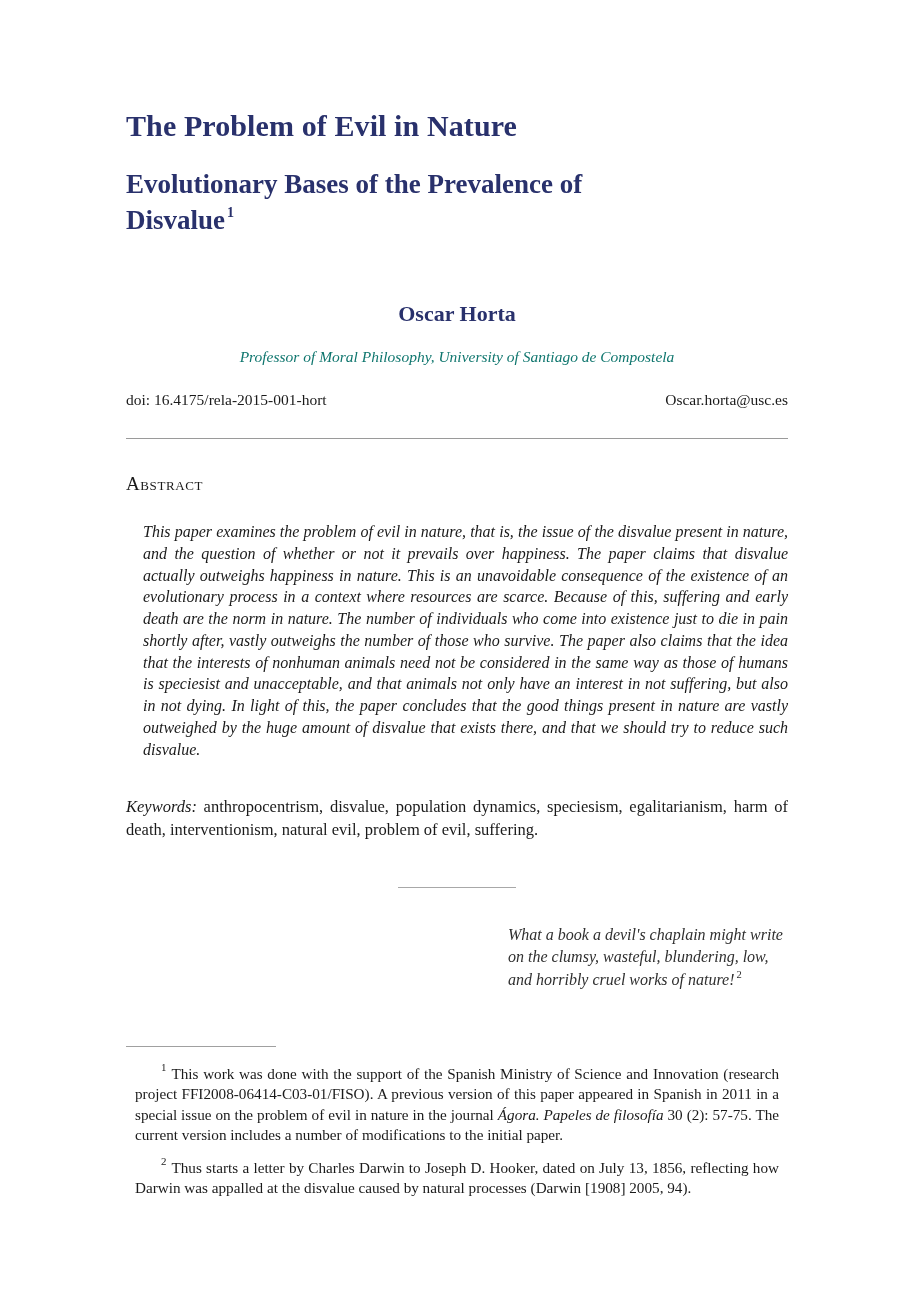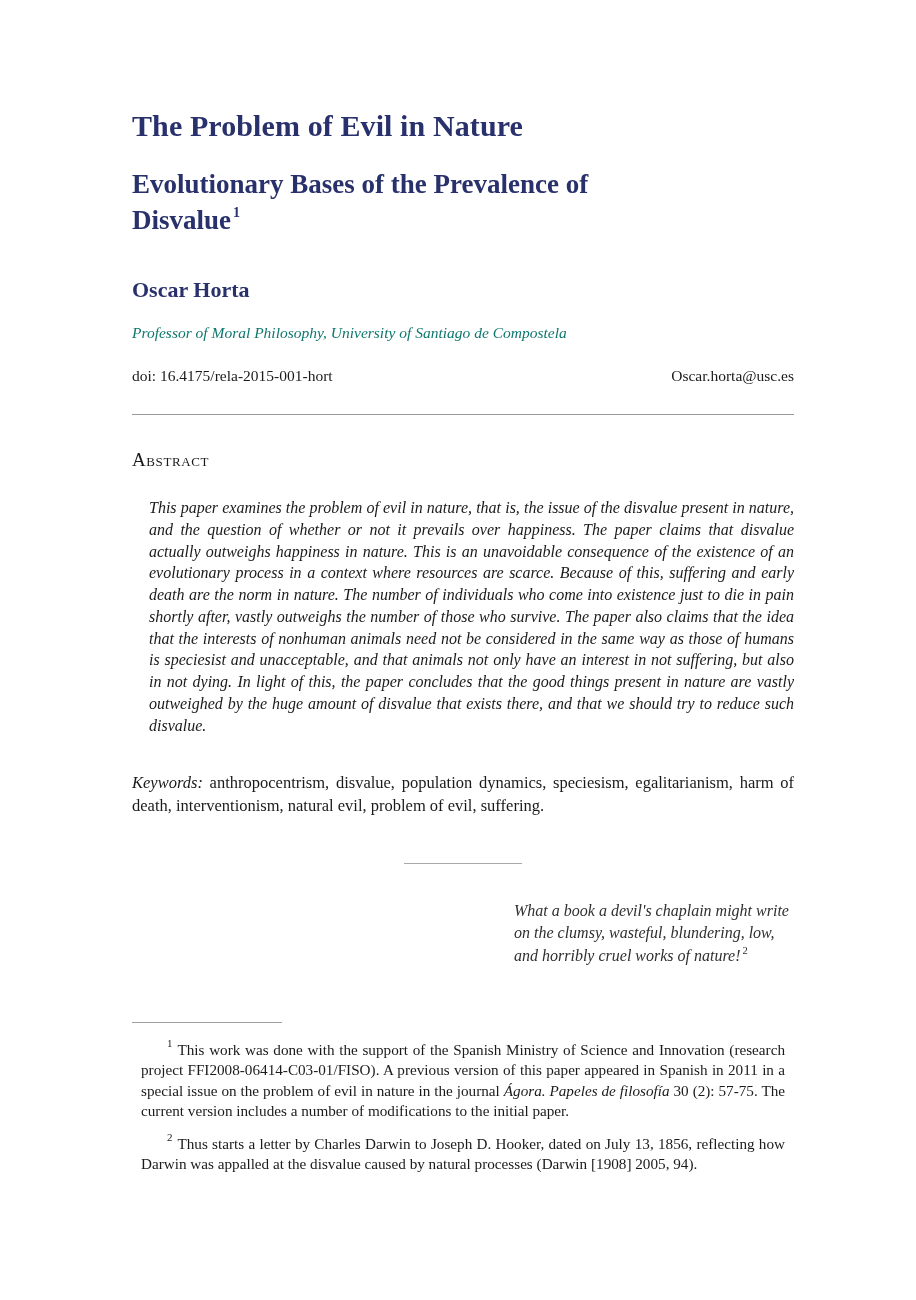--- a/index.html
+++ b/index.html
@@ -18,21 +18,21 @@
   .page {
     position: relative;
     width: 916px;
     height: 1300px;
     overflow: hidden;
   }
 
   
   .column {
     position: absolute;
-    left: 132px;
+    left: 126px;
     top: 0;
     width: 662px;
   }
 
   
   .title-block { padding-top: 108px; }
 
   .paper-title {
     font-size: 30px;
     font-weight: bold;
@@ -51,21 +51,21 @@
     max-width: 560px;
   }
   .paper-subtitle .fn-ref {
     font-size: 0.52em;
     vertical-align: 0.86em;
     font-weight: bold;
     margin-left: 2px;
   }
 
   
-  .author-block { margin-top: 38px; }
+  .author-block { margin-top: 62px; text-align: center; }
 
   .author-name {
     font-size: 22px;
     font-weight: bold;
     color: #29316c;
     margin: 0;
     line-height: 1.2;
   }
 
   .author-affiliation {

